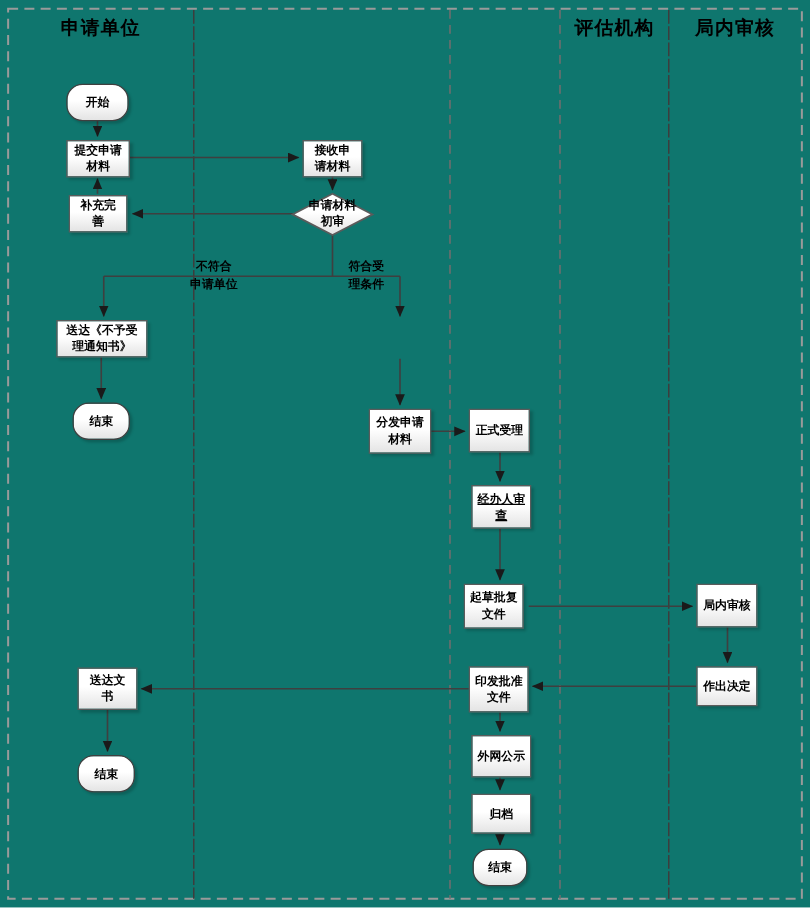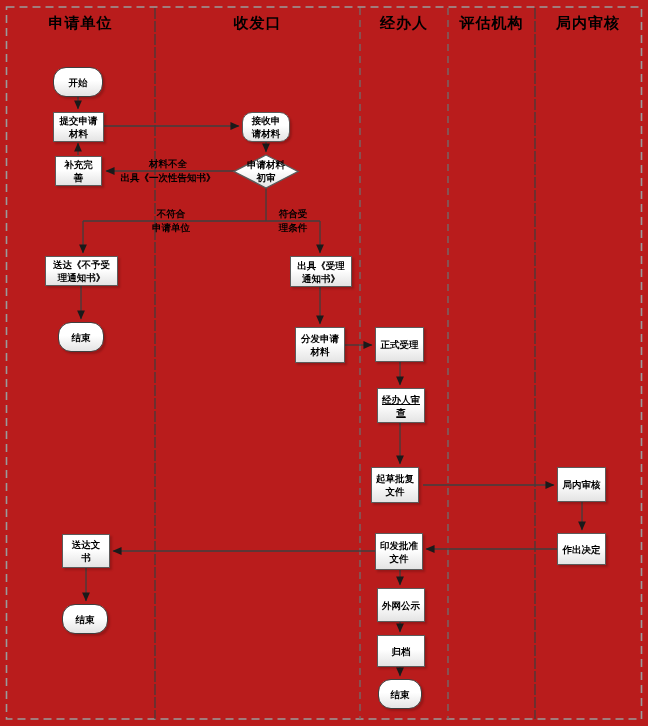--- a/index.html
+++ b/index.html
@@ -1,17 +1,17 @@
 <!DOCTYPE html>
 <html><head>
 <meta charset="utf-8">
 <style>
   html,body{margin:0;padding:0;background:#ffffff;}
   #stage{
-    position:relative;width:648px;height:726px;background:#b91c1c;
+    position:relative;width:648px;height:726px;background:#0f766e;
     font-family:"Liberation Sans", sans-serif;color:#000;
     overflow:hidden;
   }
   svg.layer{position:absolute;left:0;top:0;width:648px;height:726px;}
   .lane-header{
     position:absolute;top:10px;height:26px;line-height:26px;
     text-align:center;font-weight:bold;font-size:15px;letter-spacing:1px;
     white-space:nowrap;
   }
   .node{
@@ -83,60 +83,54 @@
     <line x1="86" y1="568" x2="86" y2="601" stroke="#3f3f3f" stroke-width="1.3" marker-end="url(#arrow)"></line>
     <line x1="81" y1="286" x2="81" y2="319" stroke="#3f3f3f" stroke-width="1.3" marker-end="url(#arrow)"></line>
     <line x1="400" y1="570" x2="400" y2="585" stroke="#3f3f3f" stroke-width="1.3" marker-end="url(#arrow)"></line>
     <line x1="400" y1="622" x2="400" y2="632" stroke="#3f3f3f" stroke-width="1.3" marker-end="url(#arrow)"></line>
     <line x1="400" y1="667" x2="400" y2="676" stroke="#3f3f3f" stroke-width="1.3" marker-end="url(#arrow)"></line>
 
     <polygon points="266,155 298,171.5 266,188 234,171.5" fill="url(#boxg)" stroke="#5b5b5b" stroke-width="1.4"></polygon>
   </svg>
 
   <div class="lane-header" style="left:6px;width:149px;">申请单位</div>
-  <div class="lane-header" style="left:155px;width:205px;">收发口</div>
-  <div class="lane-header" style="left:360px;width:88px;">经办人</div>
   <div class="lane-header" style="left:448px;width:87px;">评估机构</div>
   <div class="lane-header" style="left:535px;width:106px;">局内审核</div>
 
   <div class="node term" style="left:53px;top:67px;width:50px;height:22px;">开始</div>
   <div class="node proc" style="left:53px;top:112px;width:51px;height:14px;">提交申请
 材料</div>
   <div class="node proc" style="left:55px;top:156px;width:47px;height:28px;">补充完
 善</div>
   <div class="node proc" style="left:45px;top:256px;width:73px;height:30px;">送达《不予受
 理通知书》</div>
   <div class="node term" style="left:58px;top:322px;width:46px;height:26px;">结束</div>
   <div class="node proc" style="left:62px;top:534px;width:48px;height:34px;">送达文
 书</div>
   <div class="node term" style="left:62px;top:604px;width:46px;height:28px;">结束</div>
 
-  <div class="node proc" style="left:242px;top:112px;width:48px;height:29px;border-radius:10px;">接收申
+  <div class="node proc" style="left:242px;top:112px;width:48px;height:29px;">接收申
 请材料</div>
   <div class="decision-label" style="left:236px;top:158px;width:60px;">申请材料
 初审</div>
-  <div class="node proc" style="left:290px;top:256px;width:62px;height:31px;">出具《受理
-通知书》</div>
   <div class="node proc" style="left:295px;top:327px;width:50px;height:36px;">分发申请
 材料</div>
 
   <div class="node proc" style="left:375px;top:327px;width:49px;height:35px;">正式受理</div>
   <div class="node proc" style="left:377px;top:388px;width:48px;height:35px;text-decoration:underline;">经办人审
 查</div>
   <div class="node proc" style="left:371px;top:467px;width:48px;height:36px;">起草批复
 文件</div>
   <div class="node proc" style="left:375px;top:533px;width:48px;height:37px;">印发批准
 文件</div>
   <div class="node proc" style="left:377px;top:588px;width:48px;height:34px;">外网公示</div>
   <div class="node proc" style="left:377px;top:635px;width:48px;height:32px;">归档</div>
   <div class="node term" style="left:378px;top:679px;width:44px;height:24px;">结束</div>
 
   <div class="node proc" style="left:557px;top:467px;width:49px;height:35px;">局内审核</div>
   <div class="node proc" style="left:557px;top:533px;width:49px;height:32px;">作出决定</div>
 
-  <div class="edge-label" style="left:116px;top:157px;width:104px;">材料不全
-出具《一次性告知书》</div>
   <div class="edge-label" style="left:141px;top:207px;width:60px;">不符合
 申请单位</div>
   <div class="edge-label" style="left:263px;top:207px;width:60px;">符合受
 理条件</div>
 
 </div>
 
 </body></html>

